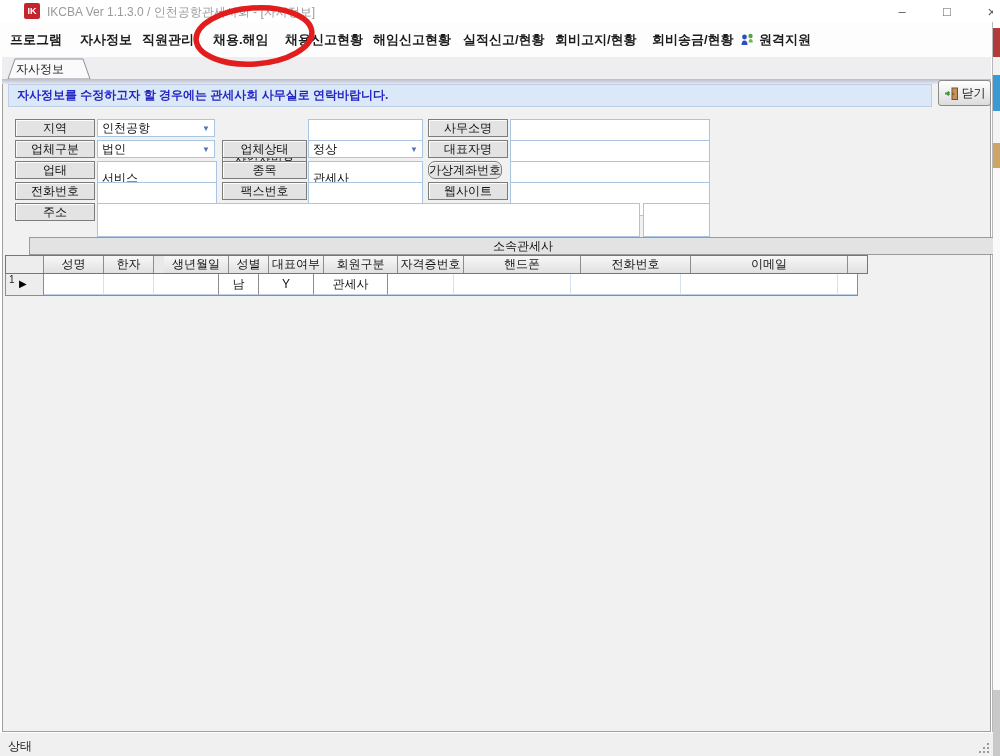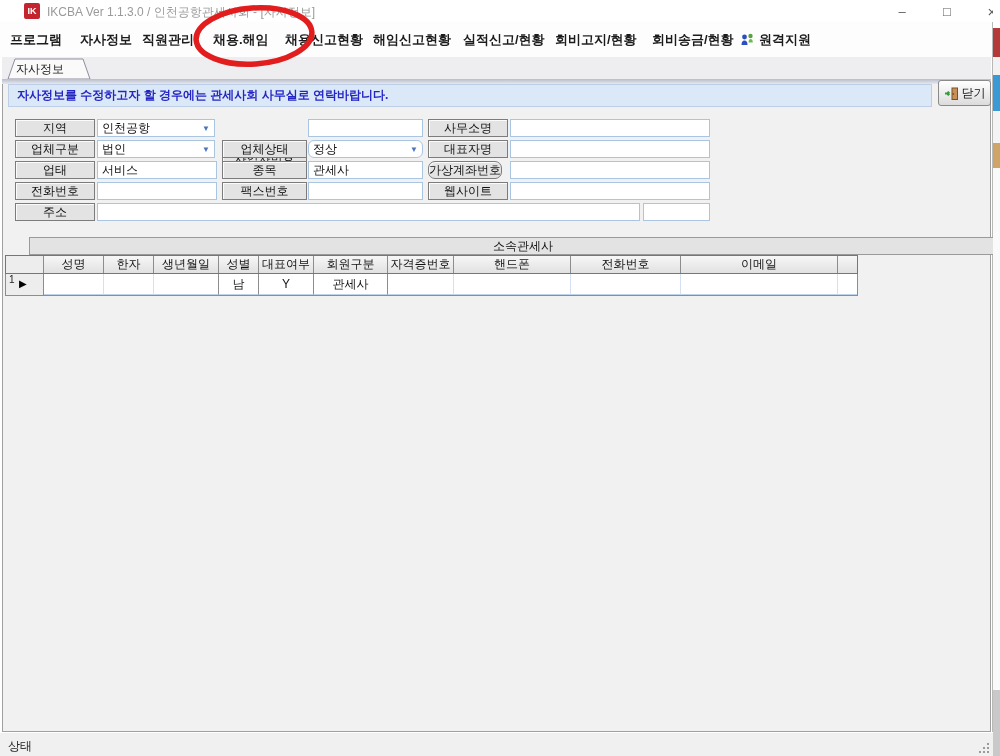--- a/index.html
+++ b/index.html
@@ -29,21 +29,21 @@
   .notice{position:absolute;left:8px;top:84px;width:924px;height:23px;background:#dbe8f8;
     border:1px solid #bccfe6;color:#2525c4;font-size:12px;font-weight:600;display:flex;align-items:center;padding-left:8px;}
   .page-close-btn{position:absolute;left:938px;top:80px;width:53px;height:26px;
     background:linear-gradient(#ffffff,#dcdcdc);border:1px solid #8a8a8a;border-radius:3px;
     font-size:12px;color:#111;display:flex;align-items:center;justify-content:center;gap:3px;cursor:default;}
   
   .flabel{position:absolute;height:18px;background:#e3e3e3;border:1px solid #7c7c7c;
     box-shadow:inset 1px 1px 0 rgba(255,255,255,.85);display:flex;align-items:center;justify-content:center;
     font-size:12px;color:#111;}
   .finput{position:absolute;height:18px;background:#fff;border:1px solid #a9c5e1;
-    font-size:12px;display:flex;align-items:center;padding:0 4px;color:#111;}
+    font-size:12px;display:flex;align-items:center;padding:16px 4px;color:#111;}
   .fcombo{position:absolute;height:18px;background:#fff;border:1px solid #a9c5e1;
     font-size:12px;display:flex;align-items:center;justify-content:space-between;padding:0 4px;color:#111;}
   .dd-arrow{font-size:8px;color:#4a76b9;font-style:normal;}
   
   .grid-band{position:absolute;left:5px;top:237px;width:988px;height:18px;background:#e3e3e3;
     border:1px solid #9a9a9a;display:flex;align-items:center;justify-content:center;font-size:12px;margin-left:24px;}
   .grid-head{position:absolute;left:5px;top:255px;height:19px;display:flex;border:1px solid #767676;background:#e9e9e9;}
   .gh{height:100%;border-right:1px solid #8d8d8d;background:linear-gradient(#f7f7f7,#e1e1e1);
     display:flex;align-items:center;justify-content:center;font-size:12px;color:#111;}
   .gh:last-child{border-right:none;}
@@ -132,21 +132,21 @@
     <div class="finput" style="left:308px;top:119px;width:115px;"></div>
     <div class="flabel" style="left:428px;top:119px;width:80px;">사무소명</div>
     <div class="finput" style="left:510px;top:119px;width:200px;"></div>
 
     <div class="flabel" style="left:15px;top:140px;width:80px;">업체구분</div>
     <div class="fcombo" style="left:97px;top:140px;width:118px;">
       <span>법인</span>
       <i class="dd-arrow">▼</i>
     </div>
     <div class="flabel" style="left:222px;top:140px;width:85px;">업체상태</div>
-    <div class="fcombo" style="left:308px;top:140px;width:115px;border-radius:6px;">
+    <div class="fcombo" style="left:308px;top:140px;width:115px;">
       <span>정상</span>
       <i class="dd-arrow">▼</i>
     </div>
     <div class="flabel" style="left:428px;top:140px;width:80px;">대표자명</div>
     <div class="finput" style="left:510px;top:140px;width:200px;"></div>
 
     <div class="flabel" style="left:15px;top:161px;width:80px;">업태</div>
     <div class="finput" style="left:97px;top:161px;width:120px;">서비스</div>
     <div class="flabel" style="left:222px;top:161px;width:85px;">종목</div>
     <div class="finput" style="left:308px;top:161px;width:115px;">관세사</div>
@@ -163,21 +163,21 @@
     <div class="flabel" style="left:15px;top:203px;width:80px;">주소</div>
     <div class="finput" style="left:97px;top:203px;width:543px;"></div>
     <div class="finput" style="left:643px;top:203px;width:67px;"></div>
 
     <div class="grid-band">소속관세사</div>
 
     <div class="grid-head">
       <div class="gh" style="width:38px;background:#ededed;"></div>
       <div class="gh" style="width:60px;">성명</div>
       <div class="gh" style="width:50px;">한자</div>
-      <div class="gh" style="width:65px;">생년월일</div>
+      <div class="gh" style="width:65px;margin-left:10px;">생년월일</div>
       <div class="gh" style="width:40px;">성별</div>
       <div class="gh" style="width:55px;">대표여부</div>
       <div class="gh" style="width:74px;">회원구분</div>
       <div class="gh" style="width:66px;">자격증번호</div>
       <div class="gh" style="width:117px;">핸드폰</div>
       <div class="gh" style="width:110px;">전화번호</div>
       <div class="gh" style="width:157px;">이메일</div>
       <div class="gh" style="width:19px;"></div>
     </div>
 

